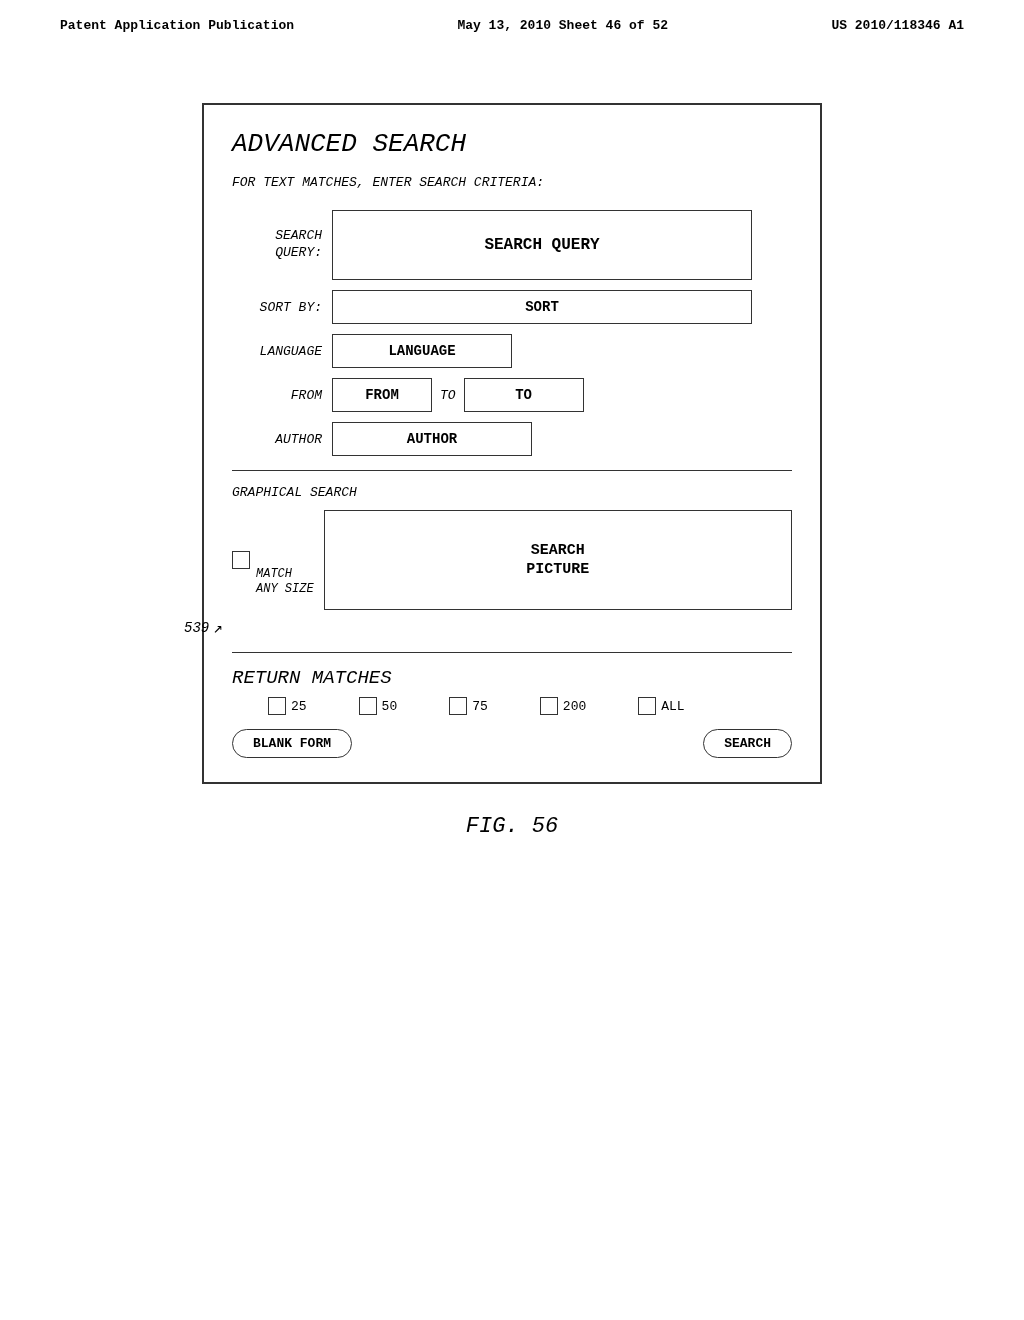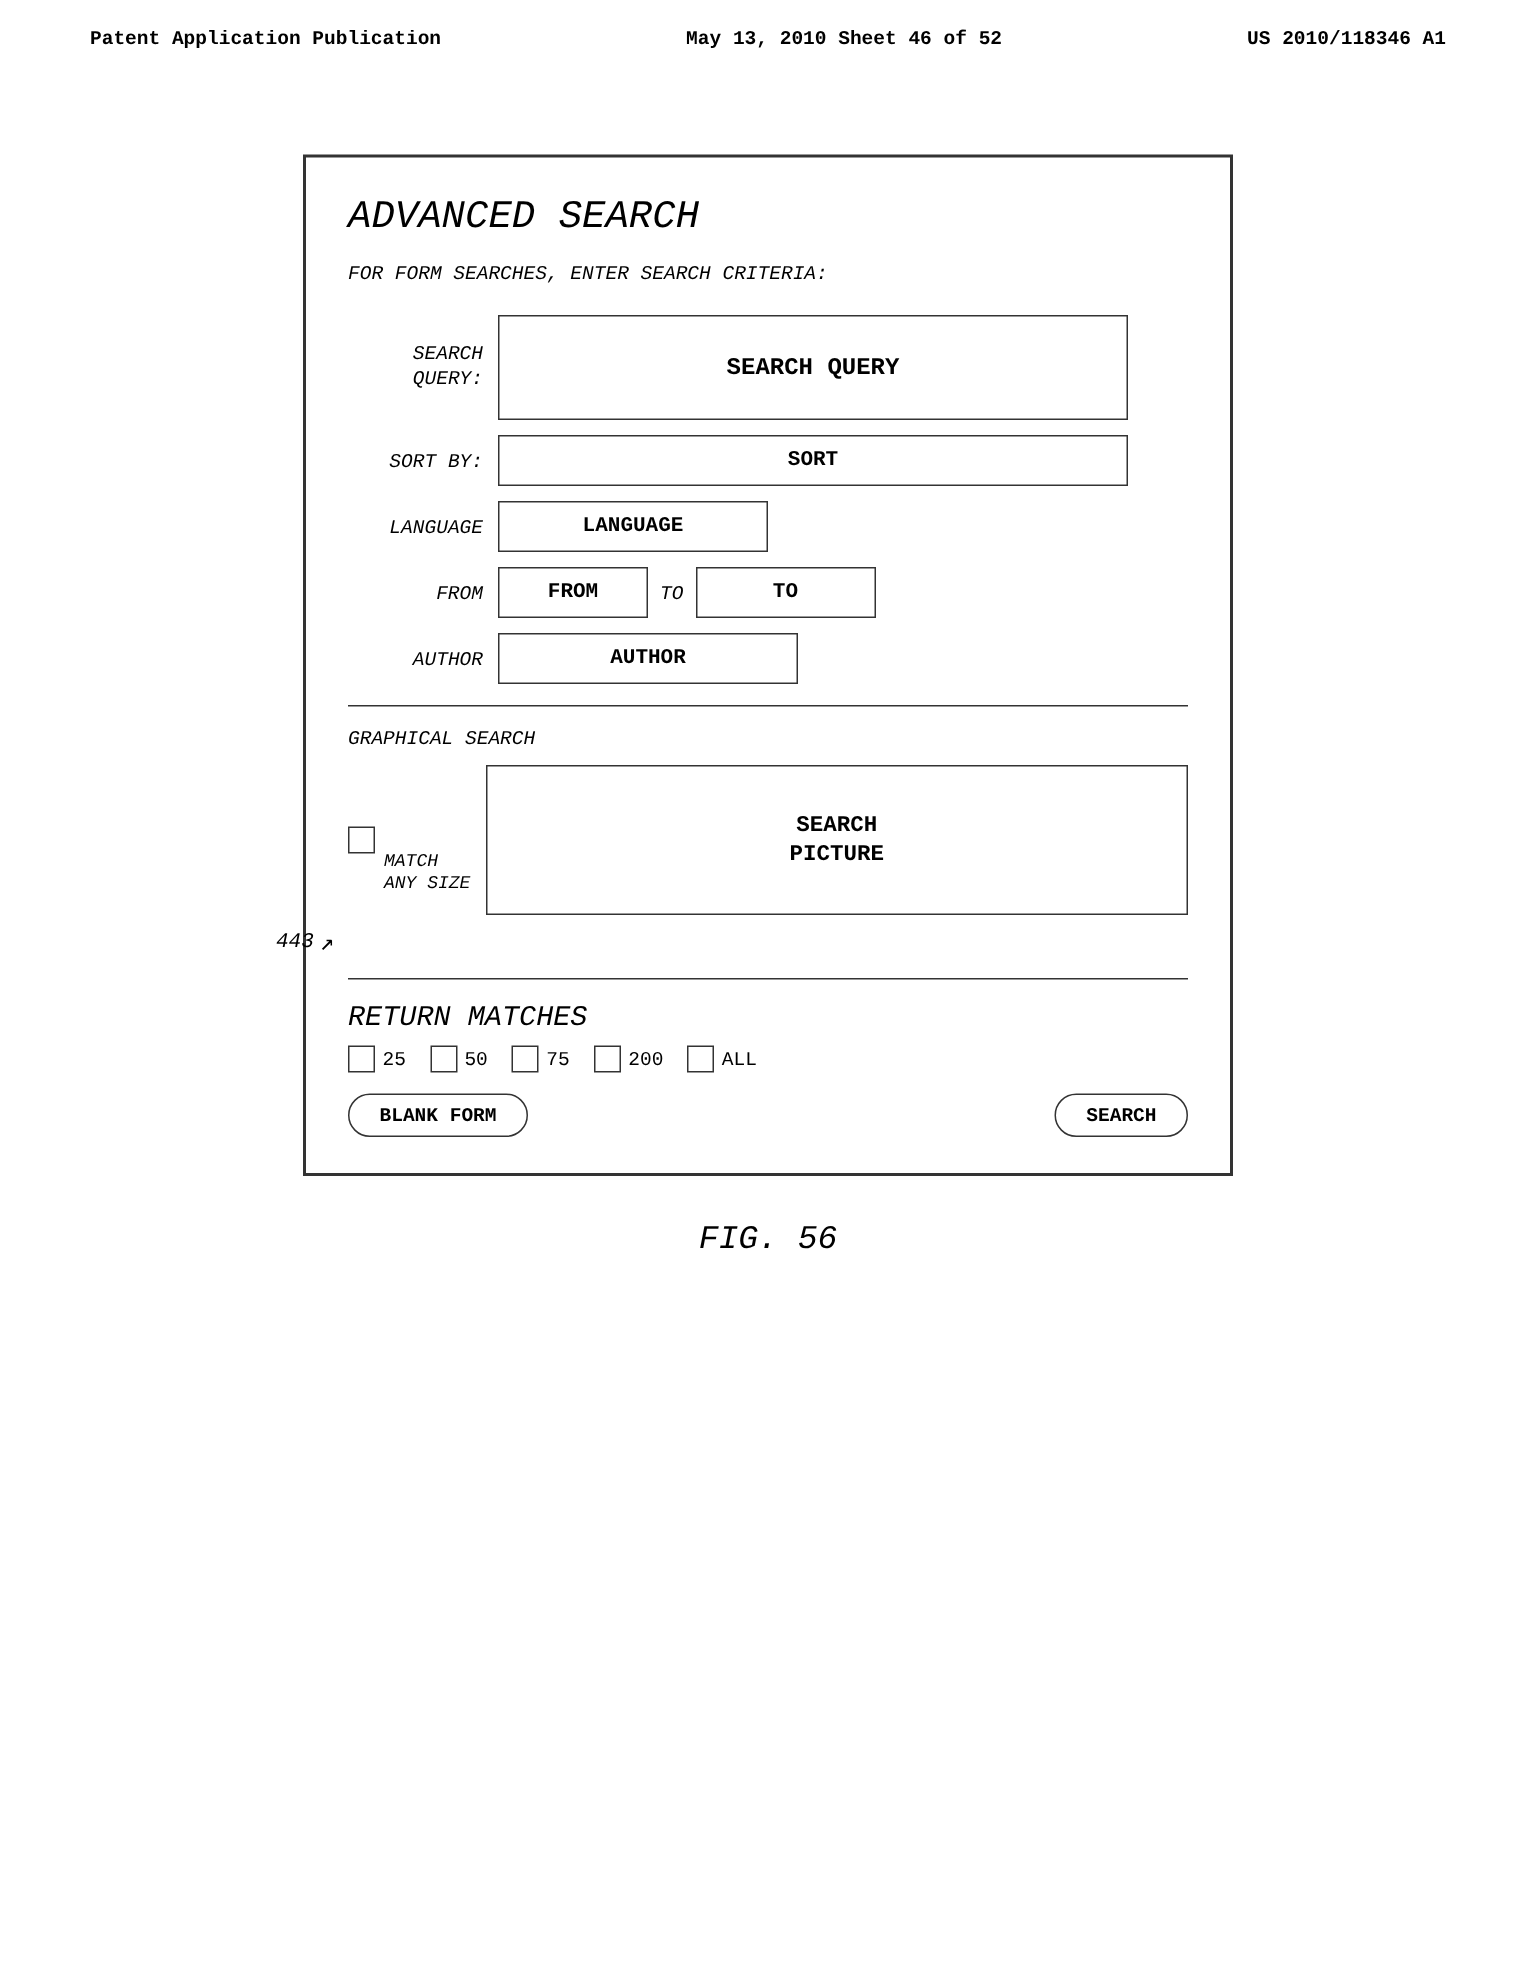--- a/index.html
+++ b/index.html
@@ -239,20 +239,21 @@
       display: flex;
       align-items: center;
       gap: 16px;
       margin-bottom: 14px;
     }
 
     .checkbox-option {
       display: flex;
       align-items: center;
       gap: 5px;
+      margin-left: 36px;
     }
 
     .checkbox-option-label {
       font-size: 13px;
       font-family: 'Courier New', monospace;
     }
 
     .buttons-row {
       display: flex;
       justify-content: space-between;
@@ -288,21 +289,21 @@
 <div class="page-header">
   <span>Patent Application Publication</span>
   <span>May 13, 2010   Sheet 46 of 52</span>
   <span>US 2010/118346 A1</span>
 </div>
 
 <div class="main-container">
   <div style="position:relative;">
     <div class="dialog-box">
       <div class="dialog-title">ADVANCED SEARCH</div>
-      <div class="dialog-subtitle">FOR FORM SEARCHES, ENTER SEARCH CRITERIA:</div>
+      <div class="dialog-subtitle">FOR TEXT MATCHES, ENTER SEARCH CRITERIA:</div>
 
       <div class="form-row">
         <div class="form-label" style="line-height:1.3;">SEARCH<br>QUERY:</div>
         <div class="form-input search-query-input">
           <span>SEARCH QUERY</span>
         </div>
       </div>
 
       <div class="form-row">
         <div class="form-label">SORT BY:</div>
@@ -346,21 +347,21 @@
               <div class="checkbox"></div>
               <div class="checkbox-label">MATCH<br>ANY SIZE</div>
             </div>
           </div>
           <div class="search-picture-box">
             <span>SEARCH<br>PICTURE</span>
           </div>
         </div>
 
         <div class="annotation-539" style="position:relative; margin-top: 8px; left: -48px; top: 0;">
-          <span>443</span>
+          <span>539</span>
           <span class="annotation-arrow">↗</span>
         </div>
       </div>
 
       <hr class="divider">
 
       <div class="return-matches-section">
         <div class="return-label">RETURN MATCHES</div>
         <div class="checkboxes-row">
           <div class="checkbox-option">

